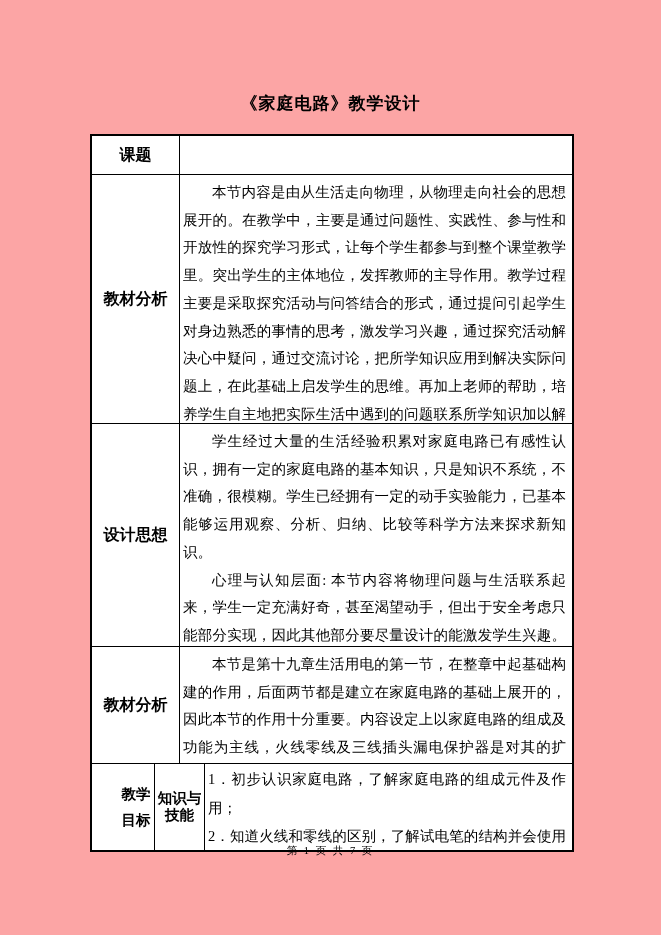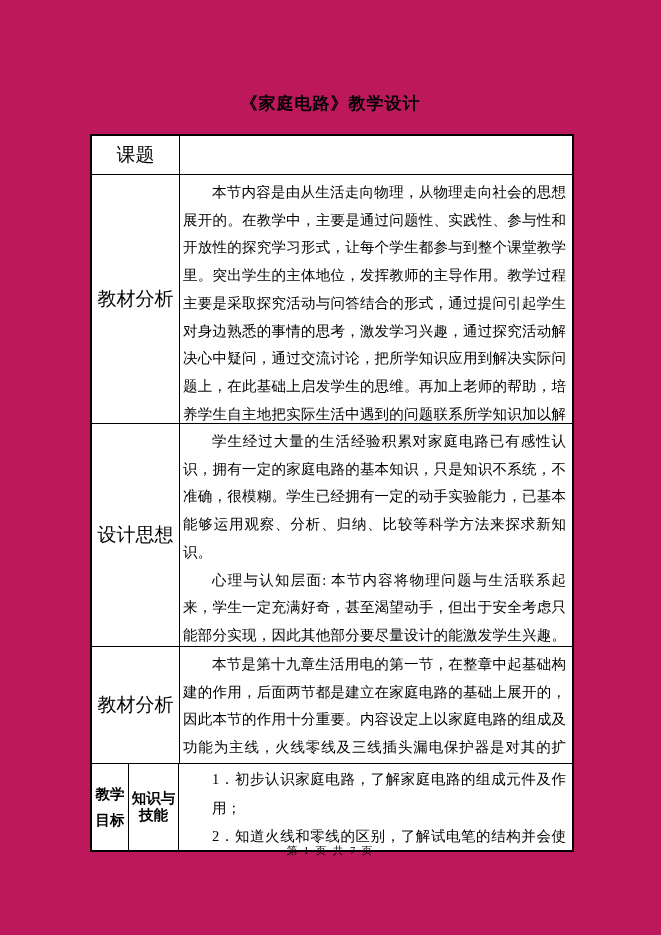--- a/index.html
+++ b/index.html
@@ -1,20 +1,20 @@
 <!DOCTYPE html>
 <html><head>
 <meta charset="utf-8">
 <style>
   html, body { margin: 0; padding: 0; background: #ffffff; }
   .page {
     position: relative;
     width: 661px;
     height: 935px;
-    background: #be185d;
+    background: #fca5a5;
     color: #000000;
     font-family: "Liberation Serif", "DejaVu Serif", serif;
     overflow: hidden;
   }
   .doc-title {
     position: absolute;
     top: 92px;
     left: 0;
     width: 100%;
     text-align: center;
@@ -35,36 +35,37 @@
   .t-row:first-child { border-top: none; }
   .label-cell {
     flex: 0 0 88px;
     width: 88px;
     border-right: 1px solid #000000;
     box-sizing: border-box;
     display: flex;
     align-items: center;
     justify-content: center;
     text-align: center;
-    font-weight: normal;
-    font-size: 19px;
+    font-weight: bold;
+    font-size: 16px;
     line-height: 24px;
   }
   .label-cell-outer {
     flex: 0 0 37px;
     width: 37px;
     border-right: 1px solid #000000;
     box-sizing: border-box;
     display: flex;
     align-items: center;
     justify-content: center;
     text-align: center;
     font-weight: bold;
     font-size: 14.5px;
     line-height: 26px;
+    margin-left: 26px;
   }
   .label-cell-inner {
     flex: 0 0 50px;
     width: 50px;
     border-right: 1px solid #000000;
     box-sizing: border-box;
     display: flex;
     align-items: center;
     justify-content: center;
     text-align: center;
@@ -89,21 +90,21 @@
     justify-content: center;
     font-weight: bold;
     padding: 0 60px 0 0;
     text-align: center;
   }
   .row-design { height: 249px; }
   .row-learner { height: 223px; }
   .row-material { height: 117px; }
   .row-goals { height: 87px; }
   .row-goals .content-cell { line-height: 28.5px; padding-top: 1px; }
-  .row-goals .content-cell p { text-indent: 0; margin-left: 30px; }
+  .row-goals .content-cell p { text-indent: 0; }
   .doc-footer {
     position: absolute;
     top: 844px;
     left: 0;
     width: 100%;
     text-align: center;
     font-size: 10.5px;
     letter-spacing: 2px;
   }
 </style>

